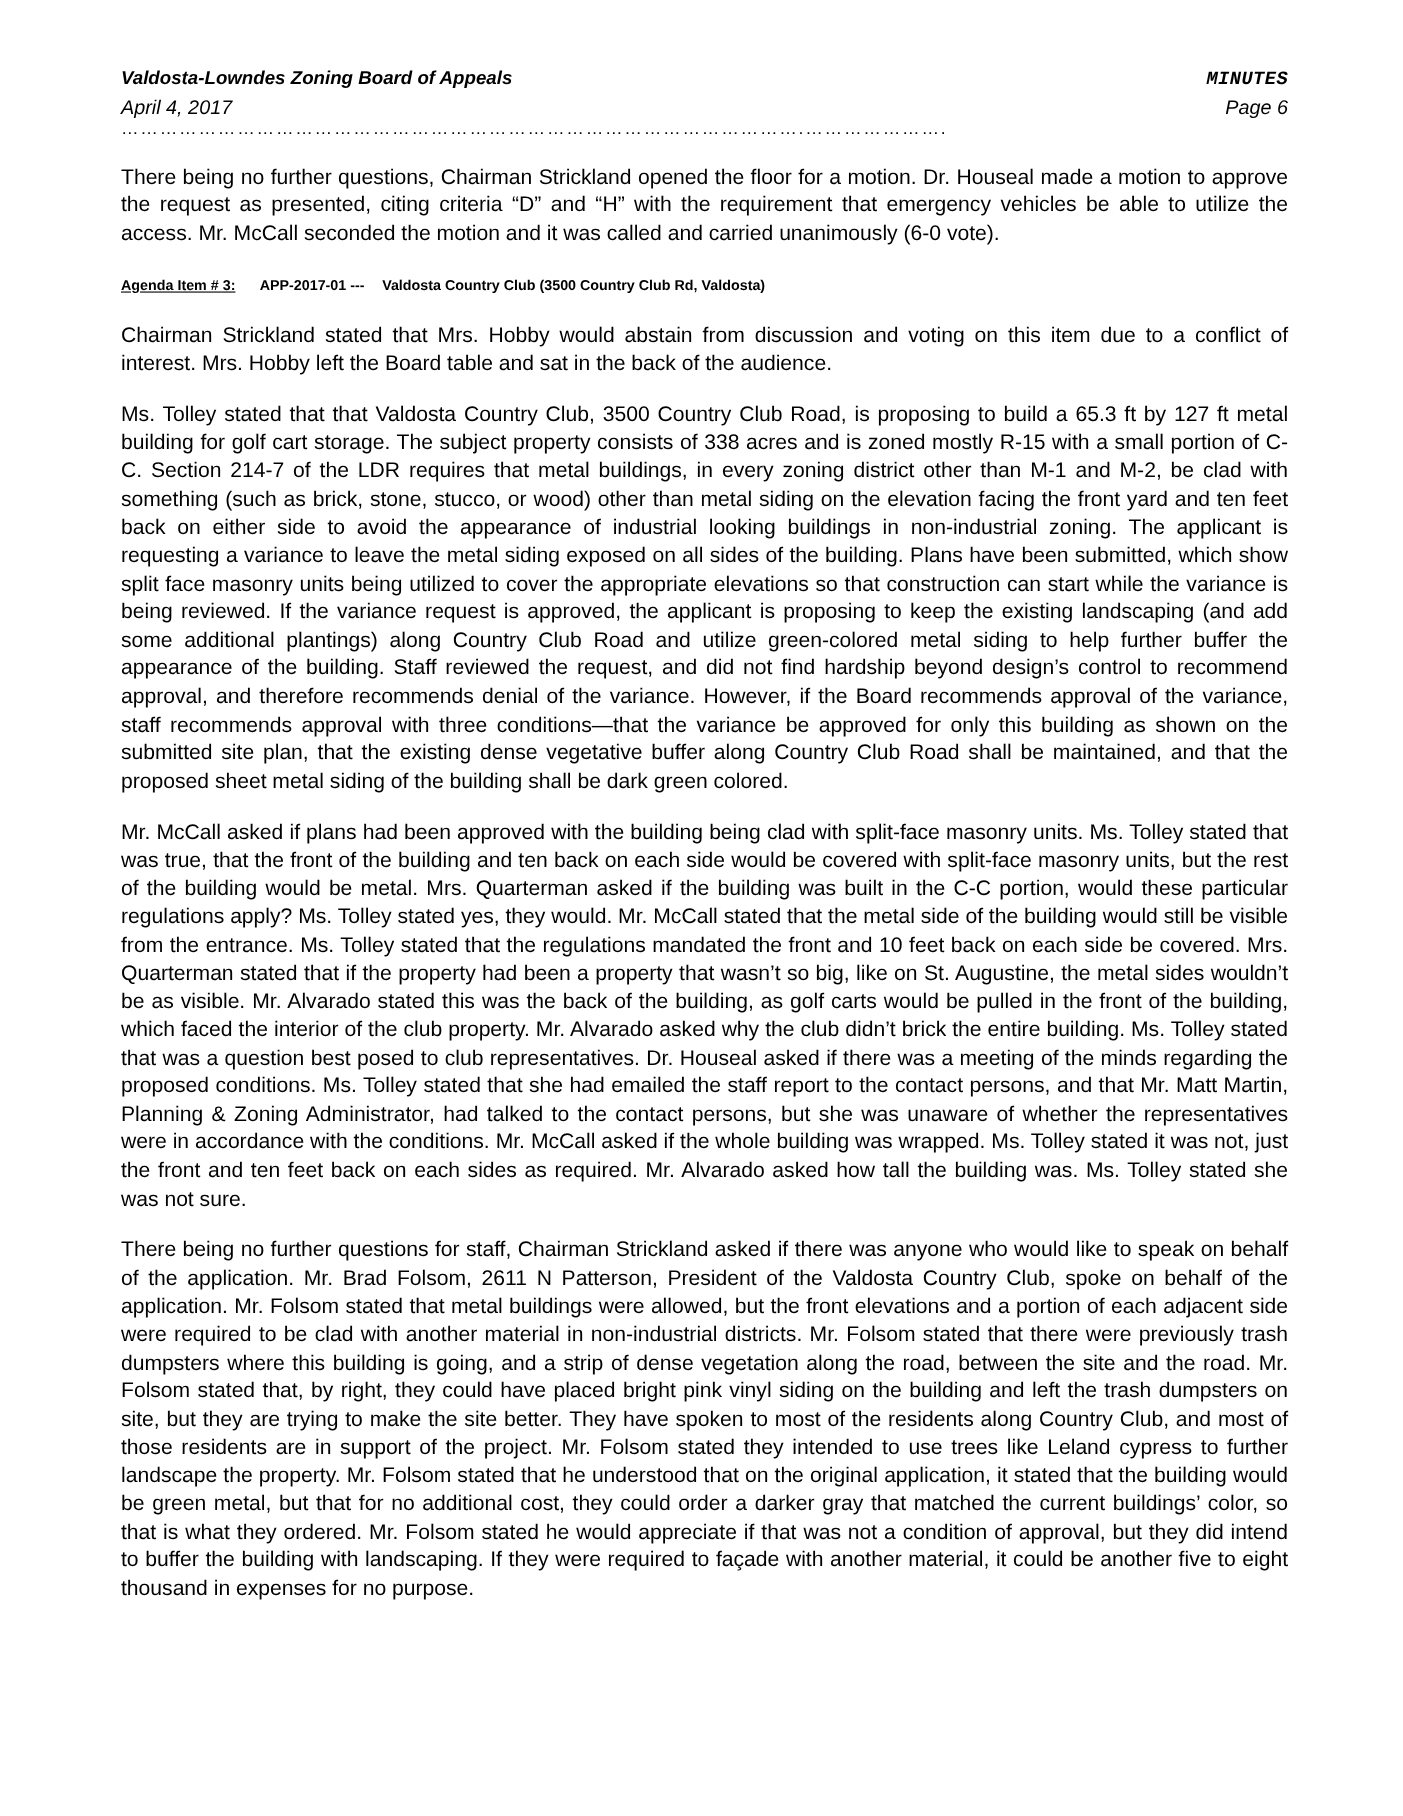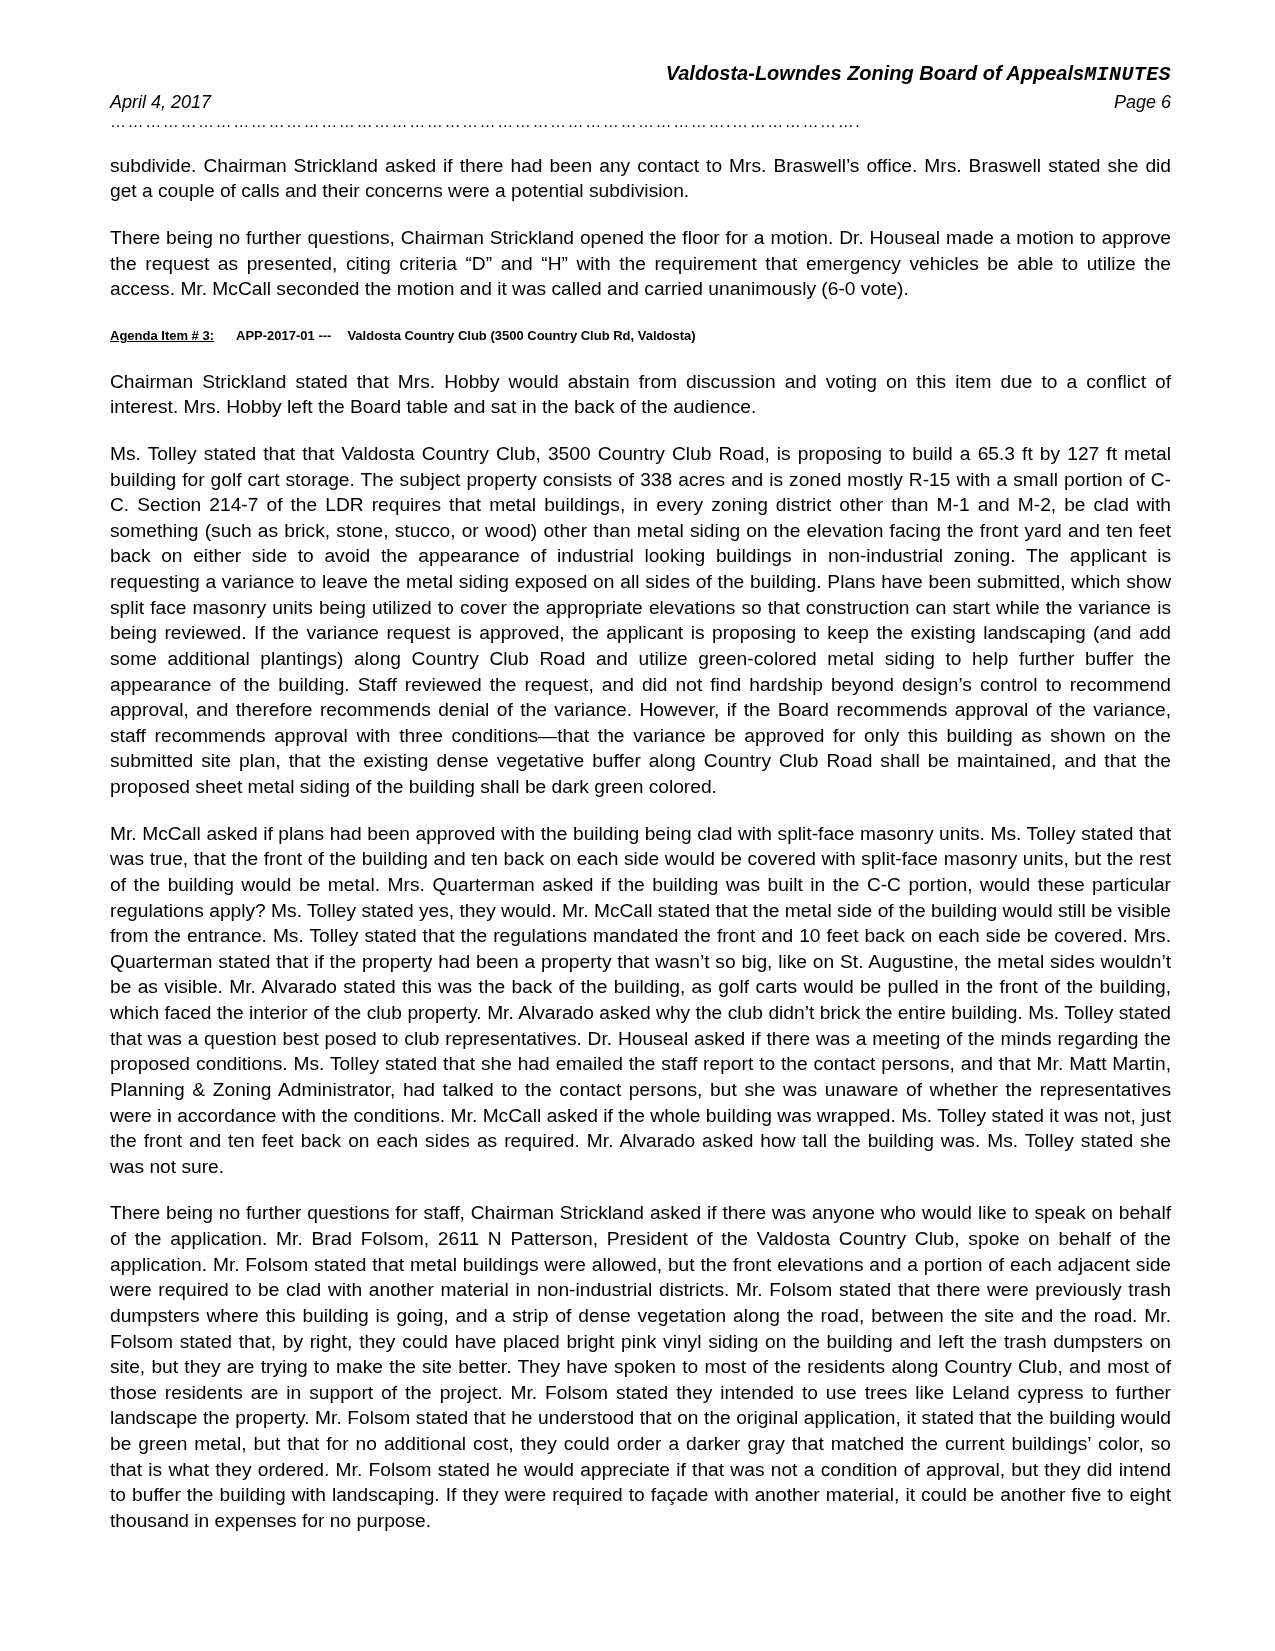--- a/index.html
+++ b/index.html
@@ -15,25 +15,25 @@
     width: 1275px;
     height: 1651px;
     box-sizing: border-box;
     padding: 60px 104px 0 110px;
     background: #ffffff;
     position: relative;
     overflow: hidden;
   }
   .header {
     display: flex;
-    justify-content: flex-end;
+    justify-content: space-between;
     align-items: baseline;
     font-style: italic;
     font-weight: bold;
-    font-size: 20px;
+    font-size: 17px;
     line-height: 1.32;
   }
   .header-left-title {
     white-space: nowrap;
   }
   .header-right-title {
     white-space: nowrap;
     letter-spacing: 0.4px;
     font-family: Liberation Mono, monospace;
   }
@@ -96,21 +96,20 @@
 
   <div class="subheader">
     <div>April 4, 2017</div>
     <div class="subheader-right">Page   6</div>
   </div>
 
   <div class="dotline">…………………………………………………………………………………………….………………….</div>
 
   <div class="body-content">
 
-    <p class="para">subdivide. Chairman Strickland asked if there had been any contact to Mrs. Braswell’s office. Mrs. Braswell stated she did get a couple of calls and their concerns were a potential subdivision.</p>
     <p class="para">There being no further questions, Chairman Strickland opened the floor for a motion.  Dr.  Houseal made a motion to approve the request as presented, citing criteria “D” and “H” with the requirement that emergency vehicles be able to utilize the access.  Mr. McCall seconded the motion and it was called and carried unanimously (6-0 vote).</p>
 
     <div class="agenda-heading">
       <span class="underline">Agenda Item  # 3:</span><span class="agenda-gap-1"></span><span>APP-2017-01 ---</span><span class="agenda-gap-2"></span><span>Valdosta Country Club (3500 Country Club Rd, Valdosta)</span>
     </div>
 
     <p class="para">Chairman Strickland stated that Mrs. Hobby would abstain from discussion and voting on this item due to a conflict of interest. Mrs. Hobby left the Board table and sat in the back of the audience.</p>
     <p class="para">Ms. Tolley stated that that Valdosta Country Club, 3500 Country Club Road, is proposing to build a 65.3 ft by 127 ft metal building for golf cart storage. The subject property consists of 338 acres and is zoned mostly R-15 with a small portion of C-C. Section 214-7 of the LDR requires that metal buildings, in every zoning district other than M-1 and M-2, be clad with something (such as brick, stone, stucco, or wood) other than metal siding on the elevation facing the front yard and ten feet back on either side to avoid the appearance of industrial looking buildings in non-industrial zoning. The applicant is requesting a variance to leave the metal siding exposed on all sides of the building. Plans have been submitted, which show split face masonry units being utilized to cover the appropriate elevations so that construction can start while the variance is being reviewed. If the variance request is approved, the applicant is proposing to keep the existing landscaping (and add some additional plantings) along Country Club Road and utilize green-colored metal siding to help further buffer the appearance of the building. Staff reviewed the request, and did not find hardship beyond design’s control to recommend approval, and therefore recommends denial of the variance. However, if the Board recommends approval of the variance, staff recommends approval with three conditions—that the variance be approved for only this building as shown on the submitted site plan, that the existing dense vegetative buffer along Country Club Road shall be maintained, and that the proposed sheet metal siding of the building shall be dark green colored.</p>
     <p class="para">Mr. McCall asked if plans had been approved with the building being clad with split-face masonry units. Ms. Tolley stated that was true, that the front of the building and ten back on each side would be covered with split-face masonry units, but the rest of the building would be metal. Mrs. Quarterman asked if the building was built in the C-C portion, would these particular regulations apply?  Ms. Tolley stated yes, they would. Mr. McCall stated that the metal side of the building would still be visible from the entrance. Ms. Tolley stated that the regulations mandated the front and 10 feet back on each side be covered. Mrs. Quarterman stated that if the property had been a property that wasn’t so big, like on St. Augustine, the metal sides wouldn’t be as visible. Mr. Alvarado stated this was the back of the building, as golf carts would be pulled in the front of the building, which faced the interior of the club property. Mr. Alvarado asked why the club didn’t brick the entire building. Ms. Tolley stated that was a question best posed to club representatives. Dr. Houseal asked if there was a meeting of the minds regarding the proposed conditions. Ms. Tolley stated that she had emailed the staff report to the contact persons, and that Mr. Matt Martin, Planning &amp; Zoning Administrator, had talked to the contact persons, but she was unaware of whether the representatives were in accordance with the conditions. Mr. McCall asked if the whole building was wrapped. Ms. Tolley stated it was not, just the front and ten feet back on each sides as required. Mr. Alvarado asked how tall the building was. Ms. Tolley stated she was not sure.</p>
     <p class="para">There being no further questions for staff, Chairman Strickland asked if there was anyone who would like to speak on behalf of the application. Mr. Brad Folsom, 2611 N Patterson, President of the Valdosta Country Club, spoke on behalf of the application. Mr. Folsom stated that metal buildings were allowed, but the front elevations and a portion of each adjacent side were required to be clad with another material in non-industrial districts. Mr. Folsom stated that there were previously trash dumpsters where this building is going, and a strip of dense vegetation along the road, between the site and the road. Mr. Folsom stated that, by right, they could have placed bright pink vinyl siding on the building and left the trash dumpsters on site, but they are trying to make the site better. They have spoken to most of the residents along Country Club, and most of those residents are in support of the project. Mr. Folsom stated they intended to use trees like Leland cypress to further landscape the property. Mr. Folsom stated that he understood that on the original application, it stated that the building would be green metal, but that for no additional cost, they could order a darker gray that matched the current buildings’ color, so that is what they ordered. Mr. Folsom stated he would appreciate if that was not a condition of approval, but they did intend to buffer the building with landscaping. If they were required to façade with another material, it could be another five to eight thousand in expenses for no purpose.</p>

